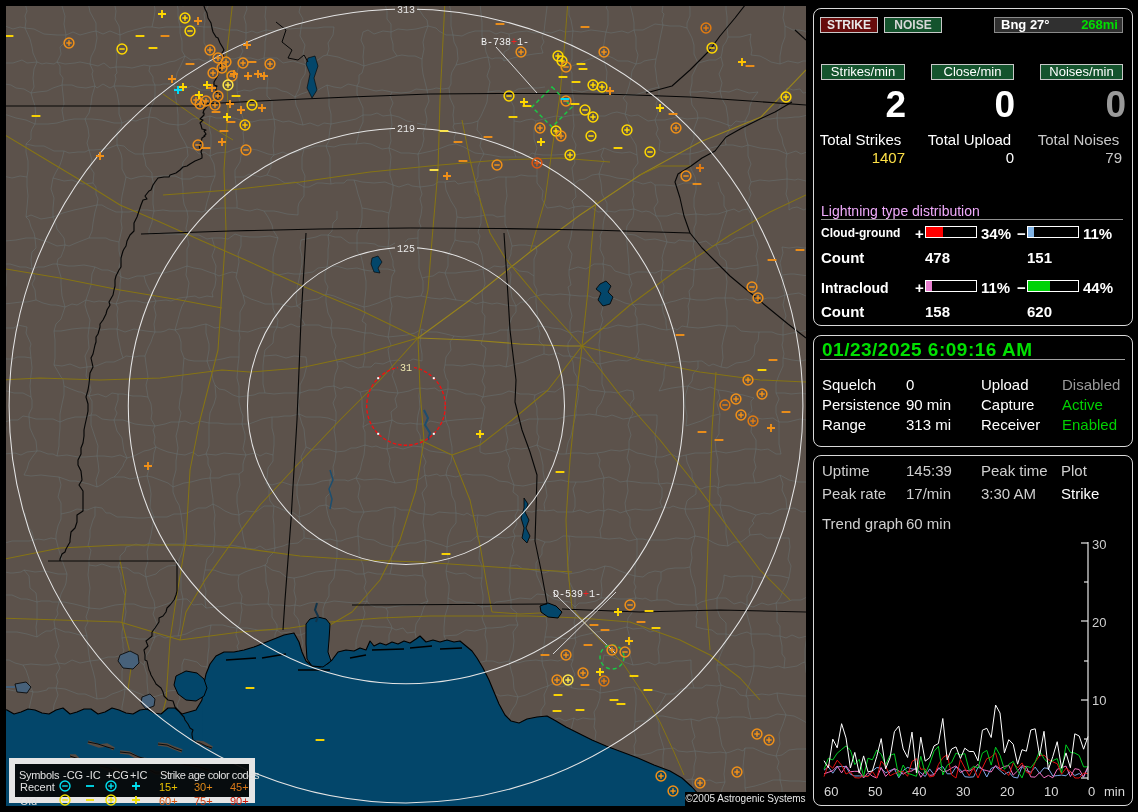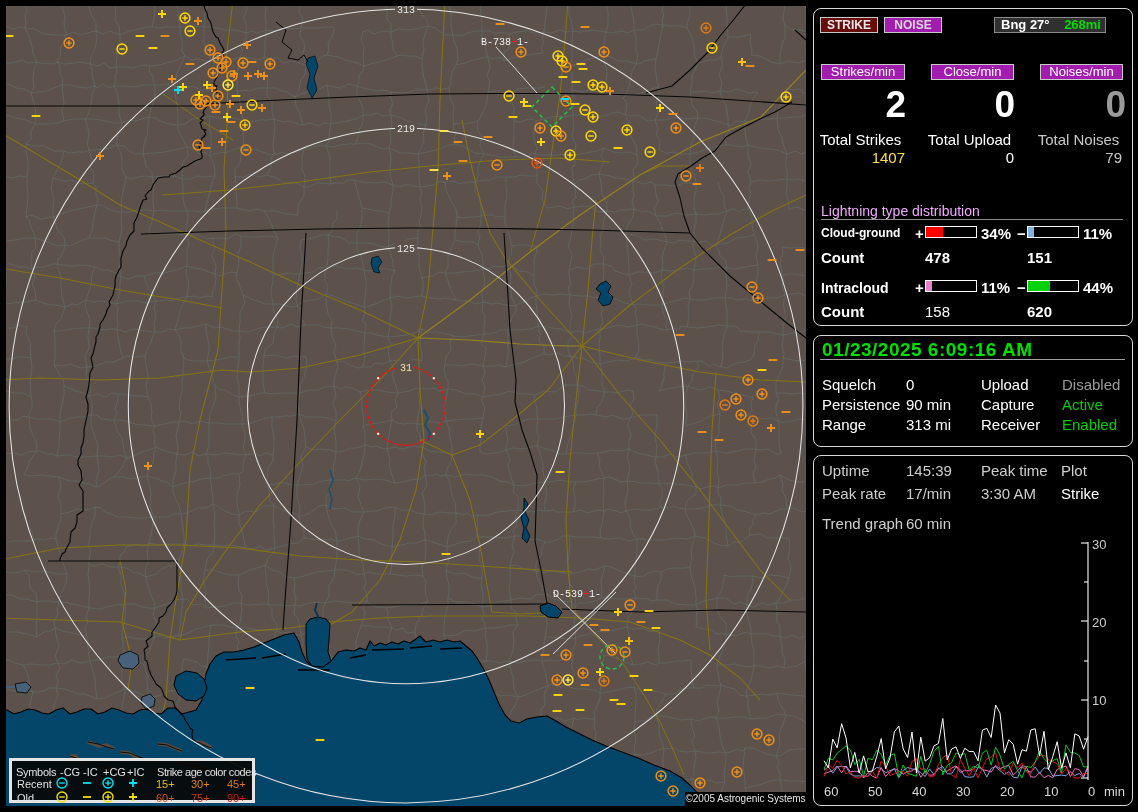--- a/index.html
+++ b/index.html
@@ -1,22 +1,22 @@
 <!DOCTYPE html>
 <html><head><meta charset="utf-8"><style>
 *{margin:0;padding:0;box-sizing:border-box}
 body{width:1138px;height:812px;background:#000;font-family:"Liberation Sans",sans-serif;position:relative;overflow:hidden}
 #map{position:absolute;left:6px;top:6px;width:800px;height:800px}
-#legend{position:absolute;left:9px;top:758px;width:246px;height:45px;background:rgba(8,8,8,0.93);border:3px solid #e5e5e5;color:#e0e0e0;font-size:11px}
+#legend{position:absolute;left:9px;top:758px;width:246px;height:45px;background:rgba(8,8,8,0.93);border:6px solid #e5e5e5;color:#e0e0e0;font-size:11px}
 #legend .lrow span{position:absolute;white-space:nowrap}
 #legend .lrow{position:absolute;left:0;width:100%;height:13px}
 #legend .age{font-weight:normal}
 #copy{position:absolute;left:685px;top:792px;width:121px;height:14px;background:#000;color:#e8e8e8;font-size:10px;text-align:center;line-height:14px}
 .panel{position:absolute;left:813px;width:320px;background:#000;border:1px solid #d8d8d8;border-radius:8px}
-.btn{position:absolute;height:16px;background:#a21caf;border:1px solid #c8c8c8;color:#fff;font-size:12px;font-weight:bold;text-align:center;line-height:14px}
+.btn{position:absolute;height:16px;background:#14532d;border:1px solid #c8c8c8;color:#fff;font-size:12px;font-weight:bold;text-align:center;line-height:14px}
 .col{position:absolute;width:95px}
 .bignum{font-size:37px;font-weight:bold;text-align:right;letter-spacing:-1px}
 .tot{font-size:15px;text-align:center;margin-top:0}
 .totv{font-size:15px;text-align:right}
 .bar{position:absolute;width:52px;height:12px;border:1px solid #fff;background:#000;top:1px}
 .bar div{height:100%}
 .row{position:absolute;font-size:15px;color:#fff;white-space:nowrap}
 .g3{color:#00d000} .gray{color:#9a9a9a} .lg{color:#cfcfcf}
 </style></head><body>
 <svg id="map" width="800" height="800" viewBox="6 6 800 800">
@@ -389,21 +389,21 @@
       <path d="M96 20.2 V25.8" stroke="#f0e000" stroke-width="1.4"></path>
       <path d="M117 9 H125 M121 5 V13" stroke="#00e0f0" stroke-width="1.8"></path>
       <path d="M117 23 H125 M121 19 V27" stroke="#f0e000" stroke-width="1.8"></path>
     </svg>
 </div>
 <div id="copy">©2005 Astrogenic Systems</div>
 
 <div class="panel" style="top:8px;height:318px"></div>
 <div class="btn" style="left:820px;top:17px;width:58px;background:#670c0c;color:#e8e8e8">STRIKE</div>
 <div class="btn" style="left:884px;top:17px;width:58px;color:#d8d8d8">NOISE</div>
-<div style="position:absolute;left:994px;top:17px;width:112px;height:16px;background:#303030;border:1px solid #8a8a8a;font-size:13px;font-weight:bold;line-height:14px">
+<div style="position:absolute;left:994px;top:17px;width:129px;height:16px;background:#303030;border:1px solid #8a8a8a;font-size:13px;font-weight:bold;line-height:14px">
  <span style="color:#fff;margin-left:6px">Bng 27°</span><span style="color:#00dd00;float:right;margin-right:4px">268mi</span></div>
 <div class="btn" style="left:821px;top:64px;width:84px;font-weight:normal;font-size:13px">Strikes/min</div>
 <div class="btn" style="left:931px;top:64px;width:83px;font-weight:normal;font-size:13px">Close/min</div>
 <div class="btn" style="left:1040px;top:64px;width:83px;font-weight:normal;font-size:13px">Noises/min</div>
 <div class="col bignum" style="left:810px;top:84px;color:#fff;width:95px">2</div>
 <div class="col bignum" style="left:919px;top:84px;color:#fff;width:95px">0</div>
 <div class="col bignum" style="left:1030px;top:84px;color:#9a9a9a;width:95px">0</div>
 <div class="col tot" style="left:813px;top:131px;color:#fff">Total Strikes</div>
 <div class="col tot" style="left:922px;top:131px;color:#fff">Total Upload</div>
 <div class="col tot" style="left:1031px;top:131px;color:#c8c8c8">Total Noises</div>
@@ -439,21 +439,21 @@
   </div>
 <div class="row" style="left:981px;top:279px;font-weight:bold">11%</div>
 <div class="row" style="left:1017px;top:279px;font-weight:bold">−</div>
 <div style="left:1027px;top:279px;position:absolute">
     <div class="bar">
       <div style="width:44%;background:#00d208"></div>
     </div>
   </div>
 <div class="row" style="left:1083px;top:279px;font-weight:bold">44%</div>
 <div class="row" style="left:821px;top:303px;font-weight:bold">Count</div>
-<div class="row" style="left:925px;top:303px;font-weight:normal">158</div>
+<div class="row" style="left:925px;top:303px;font-weight:bold">158</div>
 <div class="row" style="left:1027px;top:303px;font-weight:bold">620</div>
 
 <div class="panel" style="top:335px;height:112px"></div>
 <div class="row" style="left:822px;top:339px;font-size:19px;font-weight:bold;letter-spacing:0.5px;color:#00e000">01/23/2025 6:09:16 AM</div>
 <div style="position:absolute;left:820px;top:359px;width:305px;height:1px;background:#a0a0a0"></div>
 <div class="row" style="left:822px;top:376px">Squelch</div>
 <div class="row" style="left:906px;top:376px">0</div>
 <div class="row" style="left:981px;top:376px">Upload</div>
 <div class="row gray" style="left:1062px;top:376px">Disabled</div>
 <div class="row" style="left:822px;top:396px">Persistence</div>

